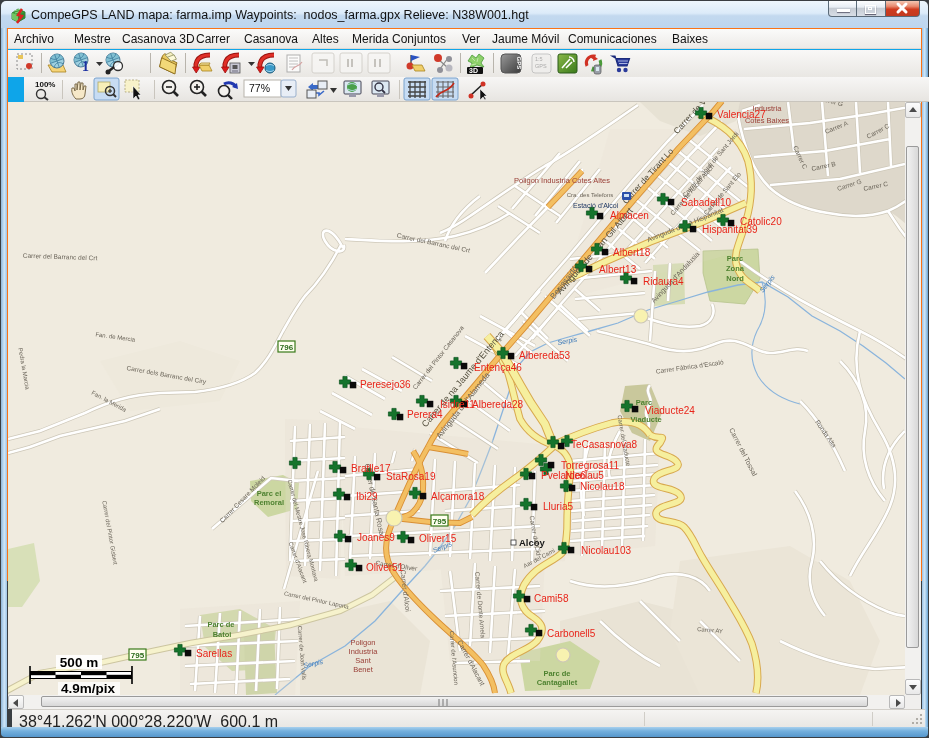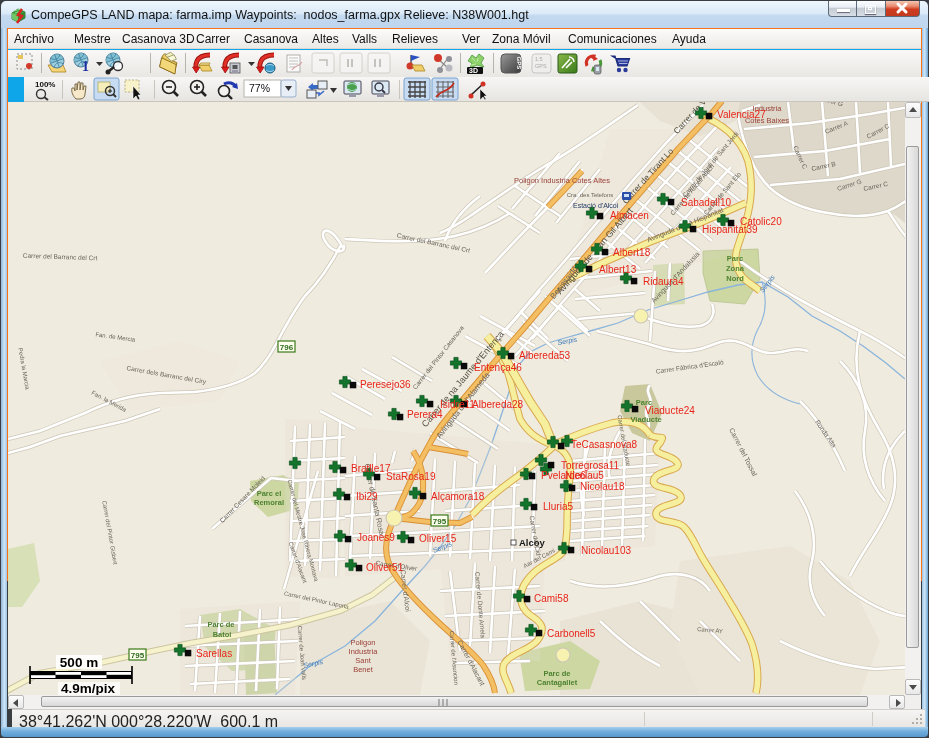--- a/index.html
+++ b/index.html
@@ -56,26 +56,26 @@
 <div class="sidebR"></div>
 <div class="botb"></div>
 <div class="client">
 <div class="menubar">
 <span style="left:6px">Archivo</span>
       <span style="left:66px">Mestre</span>
       <span style="left:114px">Casanova 3D</span>
       <span style="left:188px">Carrer</span>
       <span style="left:236px">Casanova</span>
       <span style="left:304px">Altes</span>
-      <span style="left:344px">Valls</span>
-      <span style="left:384px">Relieves</span>
+      <span style="left:344px">Merida</span>
+      <span style="left:384px">Conjuntos</span>
       <span style="left:454px">Ver</span>
-      <span style="left:484px">Zona Móvil</span>
+      <span style="left:484px">Jaume Móvil</span>
       <span style="left:560px">Comunicaciones</span>
-      <span style="left:664px">Ayuda</span>
+      <span style="left:664px">Baixes</span>
 </div>
 <div class="tb1">
 <svg width="913" height="27">
 <g fill="none">
 <rect x="9" y="4" width="15" height="15" fill="none" stroke="#8a8a8a" stroke-width="1" stroke-dasharray="2,2"></rect>
 <circle cx="21" cy="16" r="3" fill="#d03a2a"></circle>
           <rect x="10" y="5" width="5" height="4" fill="#e8c55a"></rect>
 <line x1="33.5" y1="3" x2="33.5" y2="23" stroke="#b8b4ac"></line>
 </g>
 <g transform="translate(38,2)">

